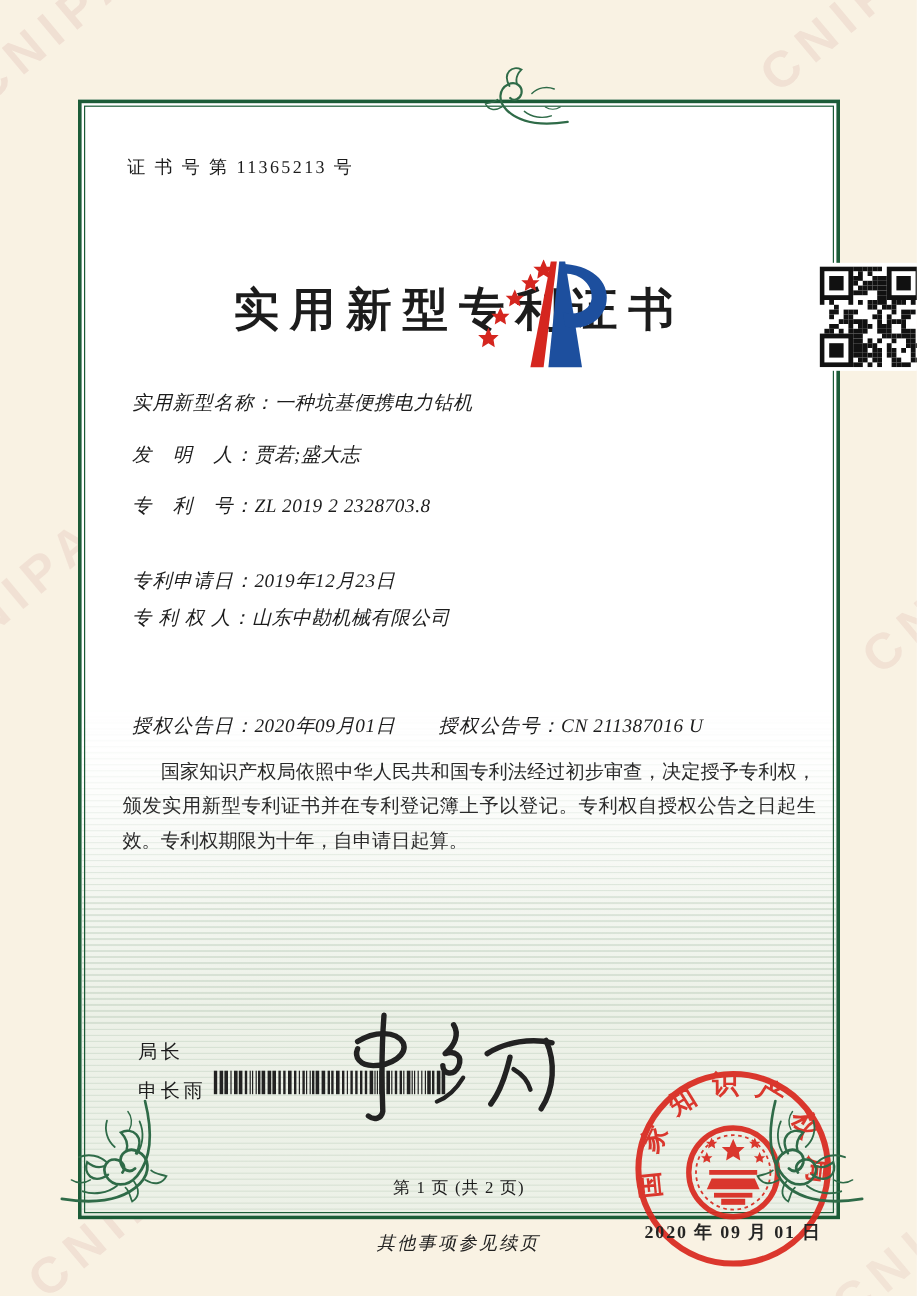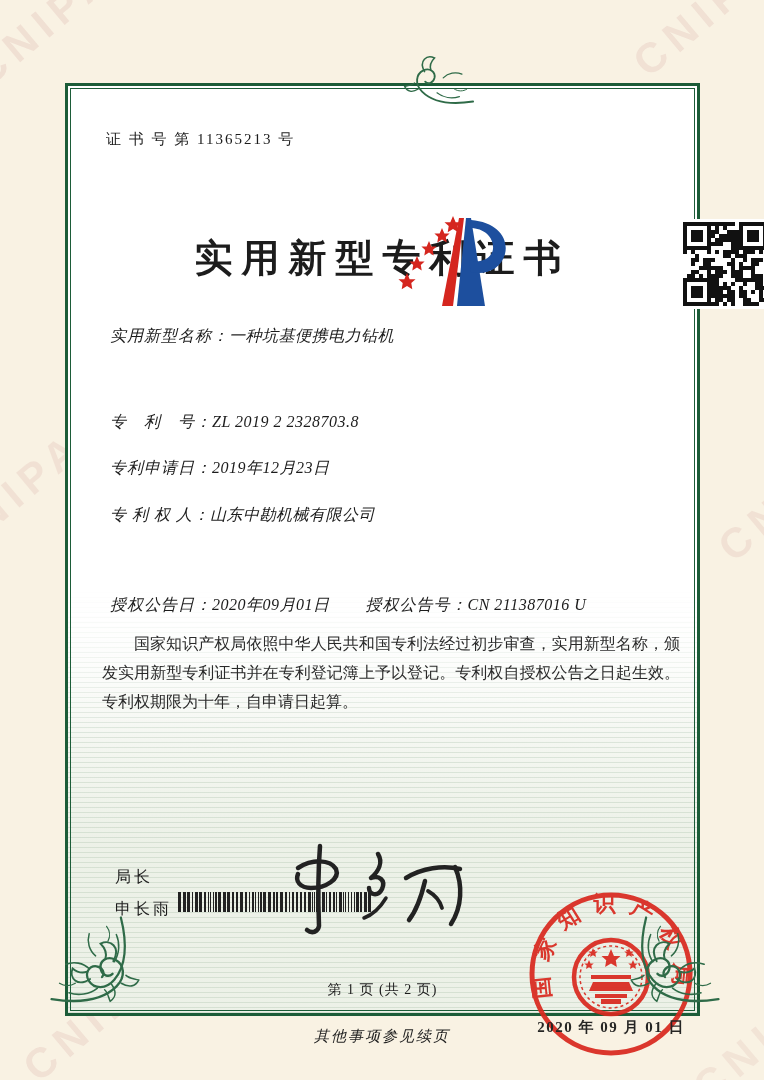--- a/index.html
+++ b/index.html
@@ -296,35 +296,38 @@
       <rect x="0" y="56" width="28" height="28" fill="#111"></rect>
       <rect x="4" y="60" width="20" height="20" fill="#fff"></rect>
       <rect x="8" y="64" width="12" height="12" fill="#111"></rect>
     </svg>
 
   <div class="abs doc-title">实用新型专利证书</div>
 
   <div class="abs field-row" style="top:240px">
     <span class="flabel">实用新型名称：</span><span class="fvalue">一种坑基便携电力钻机</span>
   </div>
+  <div class="abs field-row" style="top:283px">
+    <span class="flabel">发　明　人：</span><span class="fvalue">贾若;盛大志</span>
+  </div>
   <div class="abs field-row" style="top:326px">
     <span class="flabel">专　利　号：</span><span class="fvalue">ZL 2019 2 2328703.8</span>
   </div>
-  <div class="abs field-row" style="top:372px">
+  <div class="abs field-row" style="top:388px">
     <span class="flabel">专利申请日：</span><span class="fvalue">2019年12月23日</span>
   </div>
   <div class="abs field-row" style="top:419px">
     <span class="flabel">专 利 权 人：</span><span class="fvalue">山东中勘机械有限公司</span>
   </div>
   <div class="abs field-row" style="top:509px">
     <span class="flabel">授权公告日：</span><span class="fvalue">2020年09月01日</span><span class="flabel grant-no">授权公告号：</span><span class="fvalue">CN 211387016 U</span>
   </div>
 
   <div class="abs body-text">
-    <p>国家知识产权局依照中华人民共和国专利法经过初步审查，实用新型名称，颁发实用新型专利证书并在专利登记簿上予以登记。专利权自授权公告之日起生效。专利权期限为十年，自申请日起算。</p>
+    <p>国家知识产权局依照中华人民共和国专利法经过初步审查，决定授予专利权，颁发实用新型专利证书并在专利登记簿上予以登记。专利权自授权公告之日起生效。专利权期限为十年，自申请日起算。</p>
   </div>
 
   <svg class="abs barcode-box" id="barcode-svg" viewBox="0 0 196 20" preserveAspectRatio="none">
       <rect x="0" y="0" width="3" height="20" fill="#222"></rect>
       <rect x="5" y="0" width="3" height="20" fill="#222"></rect>
       <rect x="9" y="0" width="3" height="20" fill="#222"></rect>
       <rect x="14" y="0" width="1" height="20" fill="#222"></rect>
       <rect x="17" y="0" width="3" height="20" fill="#222"></rect>
       <rect x="21" y="0" width="3" height="20" fill="#222"></rect>
       <rect x="26" y="0" width="2" height="20" fill="#222"></rect>

